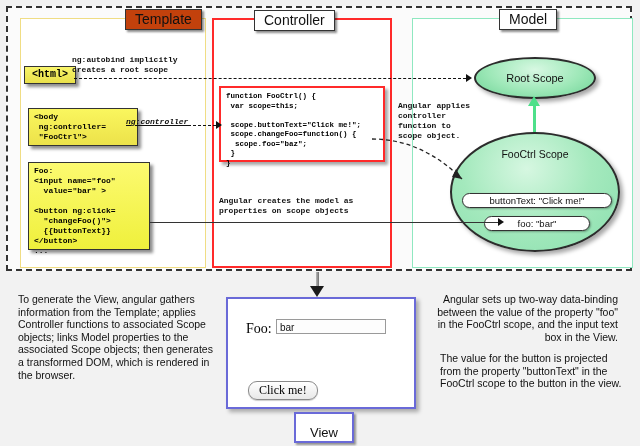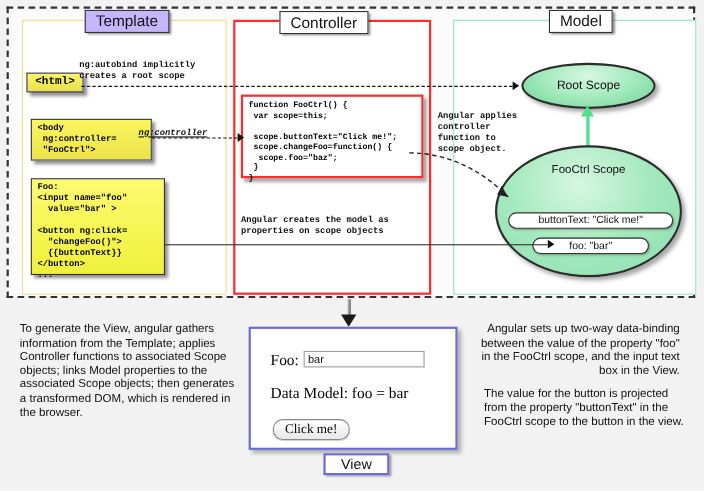--- a/index.html
+++ b/index.html
@@ -18,21 +18,21 @@
   .panel{position:absolute;top:18px;height:250px;background:#ffffff;box-sizing:border-box;}
   #panel-template{left:20px;width:186px;border:1px solid #f0dd84;}
   #panel-controller{left:212px;width:180px;border:2px solid #ff2a2a;}
   #panel-model{left:412px;width:221px;border:1px solid #8fe8c0;}
   .panel-title{
     position:absolute;top:-10px;
     background:#ffffff;border:1px solid #333;
     font-size:14px;color:#111;padding:1px 9px 2px;white-space:nowrap;
     box-shadow:2px 2px 2px rgba(0,0,0,.45);
   }
-  #title-template{background:#c4b5fd;}
+  #title-template{background:#c2410c;margin-left:48px;}
   
   .codebox{
     position:absolute;background:#f7f24a;border:1px solid #333;
     box-shadow:3px 3px 3px rgba(0,0,0,.45);
     font-family:"Liberation Mono",monospace;font-weight:bold;
     font-size:8px;line-height:10px;color:#000;
     white-space:pre;padding:3px 5px;box-sizing:border-box;
   }
   #box-html{left:24px;top:66px;font-size:10px;padding:3px 7px;
     background:linear-gradient(#f9f56a,#e9e04a);}
@@ -126,21 +126,21 @@
   #view-button{
     position:absolute;left:20px;top:82px;height:17px;padding:0 10px;
     border:1px solid #8a8a8a;border-radius:9px;
     background:linear-gradient(#ffffff,#e8e8e8);
     font-family:"Liberation Serif",serif;font-size:12px;color:#000;line-height:16px;
     box-shadow:0 1px 1px rgba(0,0,0,.2);
   }
   #view-label{
     position:absolute;left:294px;top:412px;
     background:#fff;border:2px solid #6a6ad8;
-    font-size:13px;color:#111;padding:0px 14px 1px;
+    font-size:13px;color:#111;padding:11px 14px 1px;
     box-shadow:2px 2px 2px rgba(0,0,0,.4);
   }
   
   .para{
     position:absolute;font-family:"Liberation Sans",sans-serif;
     font-size:10.5px;line-height:12.6px;color:#111;
   }
   #para-left{left:18px;top:293px;width:196px;}
   #para-right-1{left:428px;top:293px;width:190px;text-align:right;}
   #para-right-2{left:440px;top:352px;width:190px;}
@@ -222,21 +222,20 @@
 properties on scope objects</div>
 <div class="solidline" id="line-creates"></div>
 <div class="arrowR" id="arrow-creates"></div>
 
 <div id="view-stem"></div>
 <div id="view-head"></div>
 
 <div id="view-panel">
   <div id="view-foo-label">Foo:</div>
   <div id="view-input">bar</div>
-  <div id="view-datamodel">Data Model: foo = bar</div>
   <div id="view-button">Click me!</div>
 </div>
 
 <div id="view-label">View</div>
 
 <div class="para" id="para-left">To generate the View, angular gathers information from the Template; applies Controller functions to associated Scope objects; links Model properties to the associated Scope objects; then generates a transformed DOM, which is rendered in the browser.</div>
 <div class="para" id="para-right-1">Angular sets up two-way data-binding between the value of the property "foo" in the FooCtrl scope, and the input text box in the View.</div>
 <div class="para" id="para-right-2">The value for the button is projected from the property "buttonText" in the FooCtrl scope to the button in the view.</div>
 
 </body></html>

